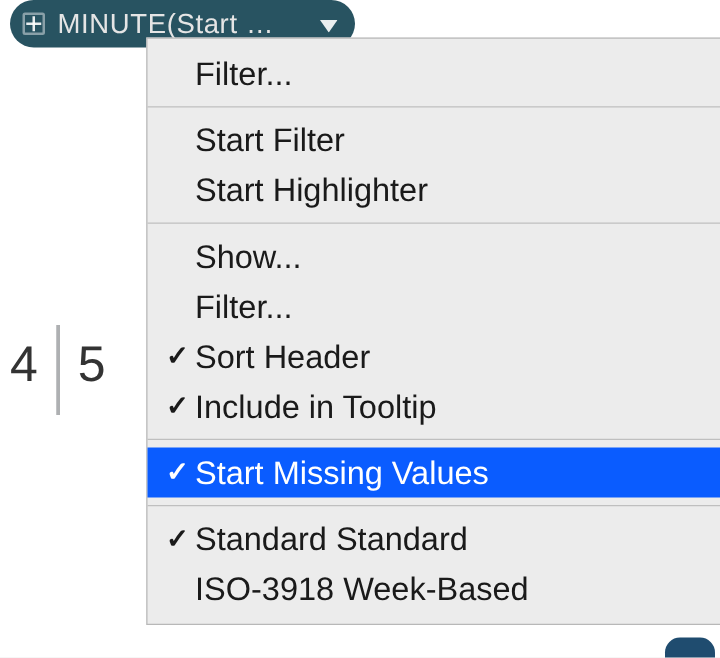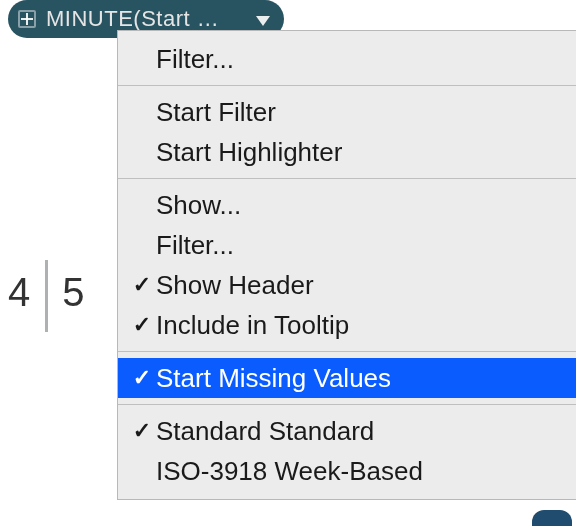--- a/index.html
+++ b/index.html
@@ -210,21 +210,21 @@
     <div class="menu-item">
       <span class="check"></span>
       <span class="label">Show...</span>
     </div>
     <div class="menu-item">
       <span class="check"></span>
       <span class="label">Filter...</span>
     </div>
     <div class="menu-item">
       <span class="check">✓</span>
-      <span class="label">Show Header</span>
+      <span class="label">Sort Header</span>
     </div>
     <div class="menu-item">
       <span class="check">✓</span>
       <span class="label">Include in Tooltip</span>
     </div>
   </div>
 
   <div class="menu-sep"></div>
 
   <div class="menu-group">

